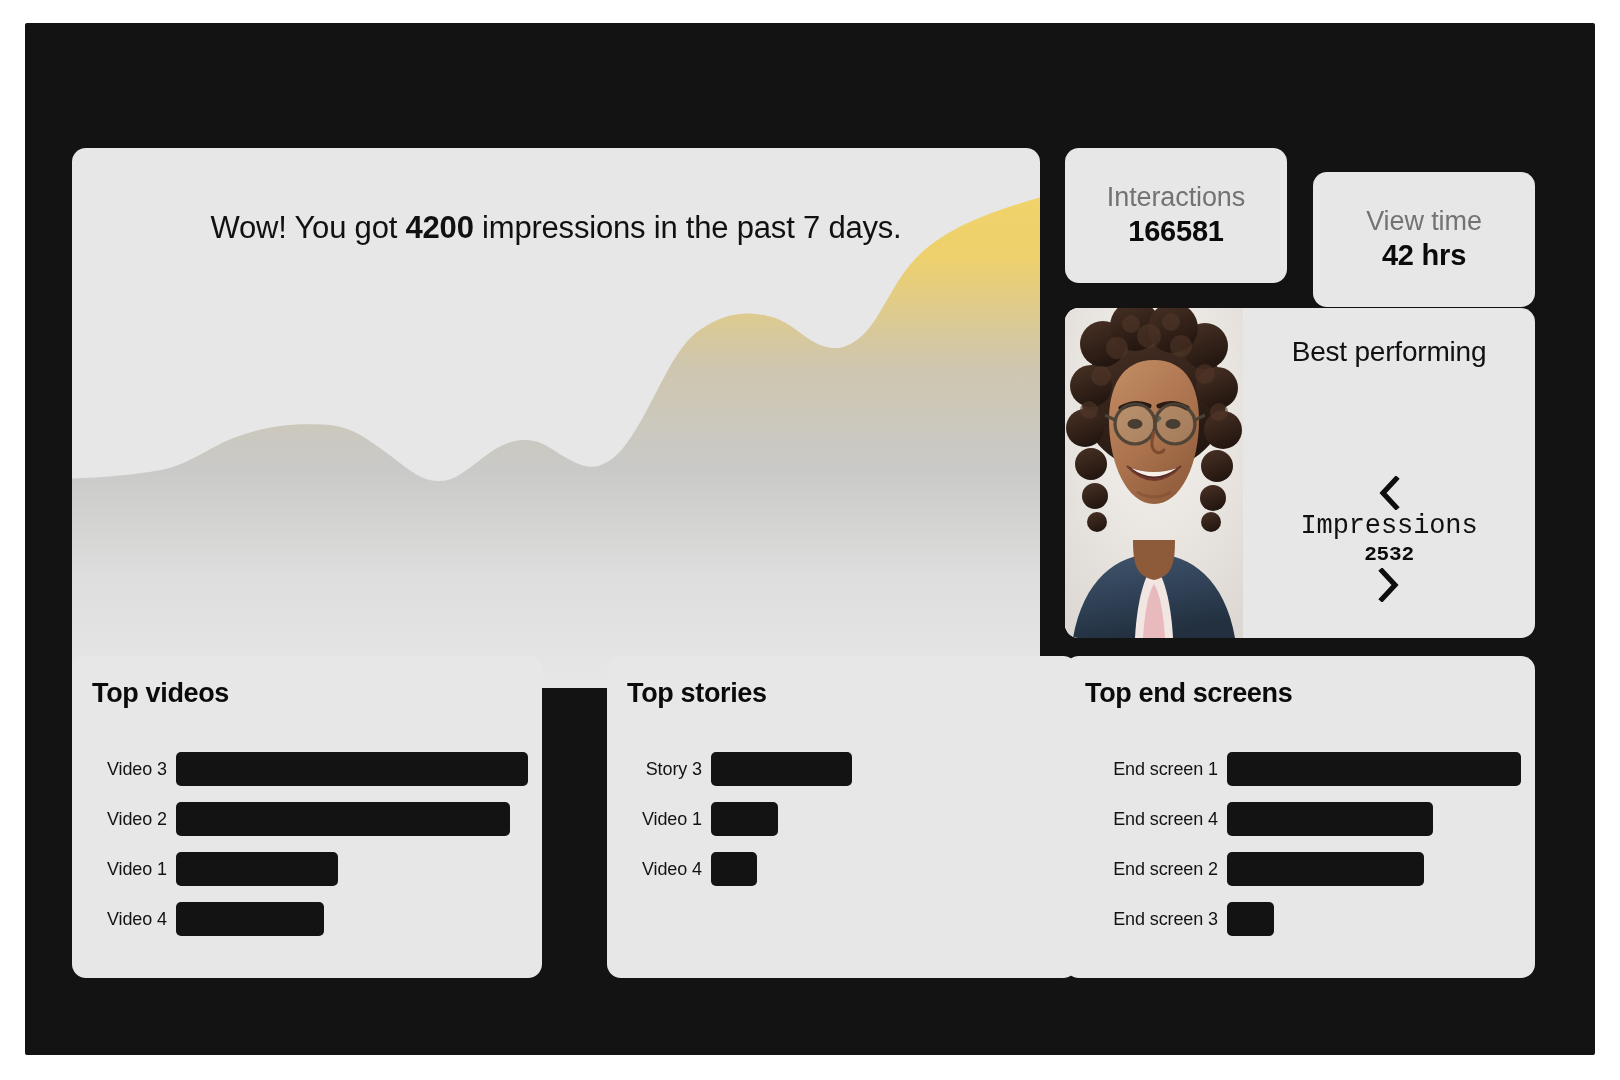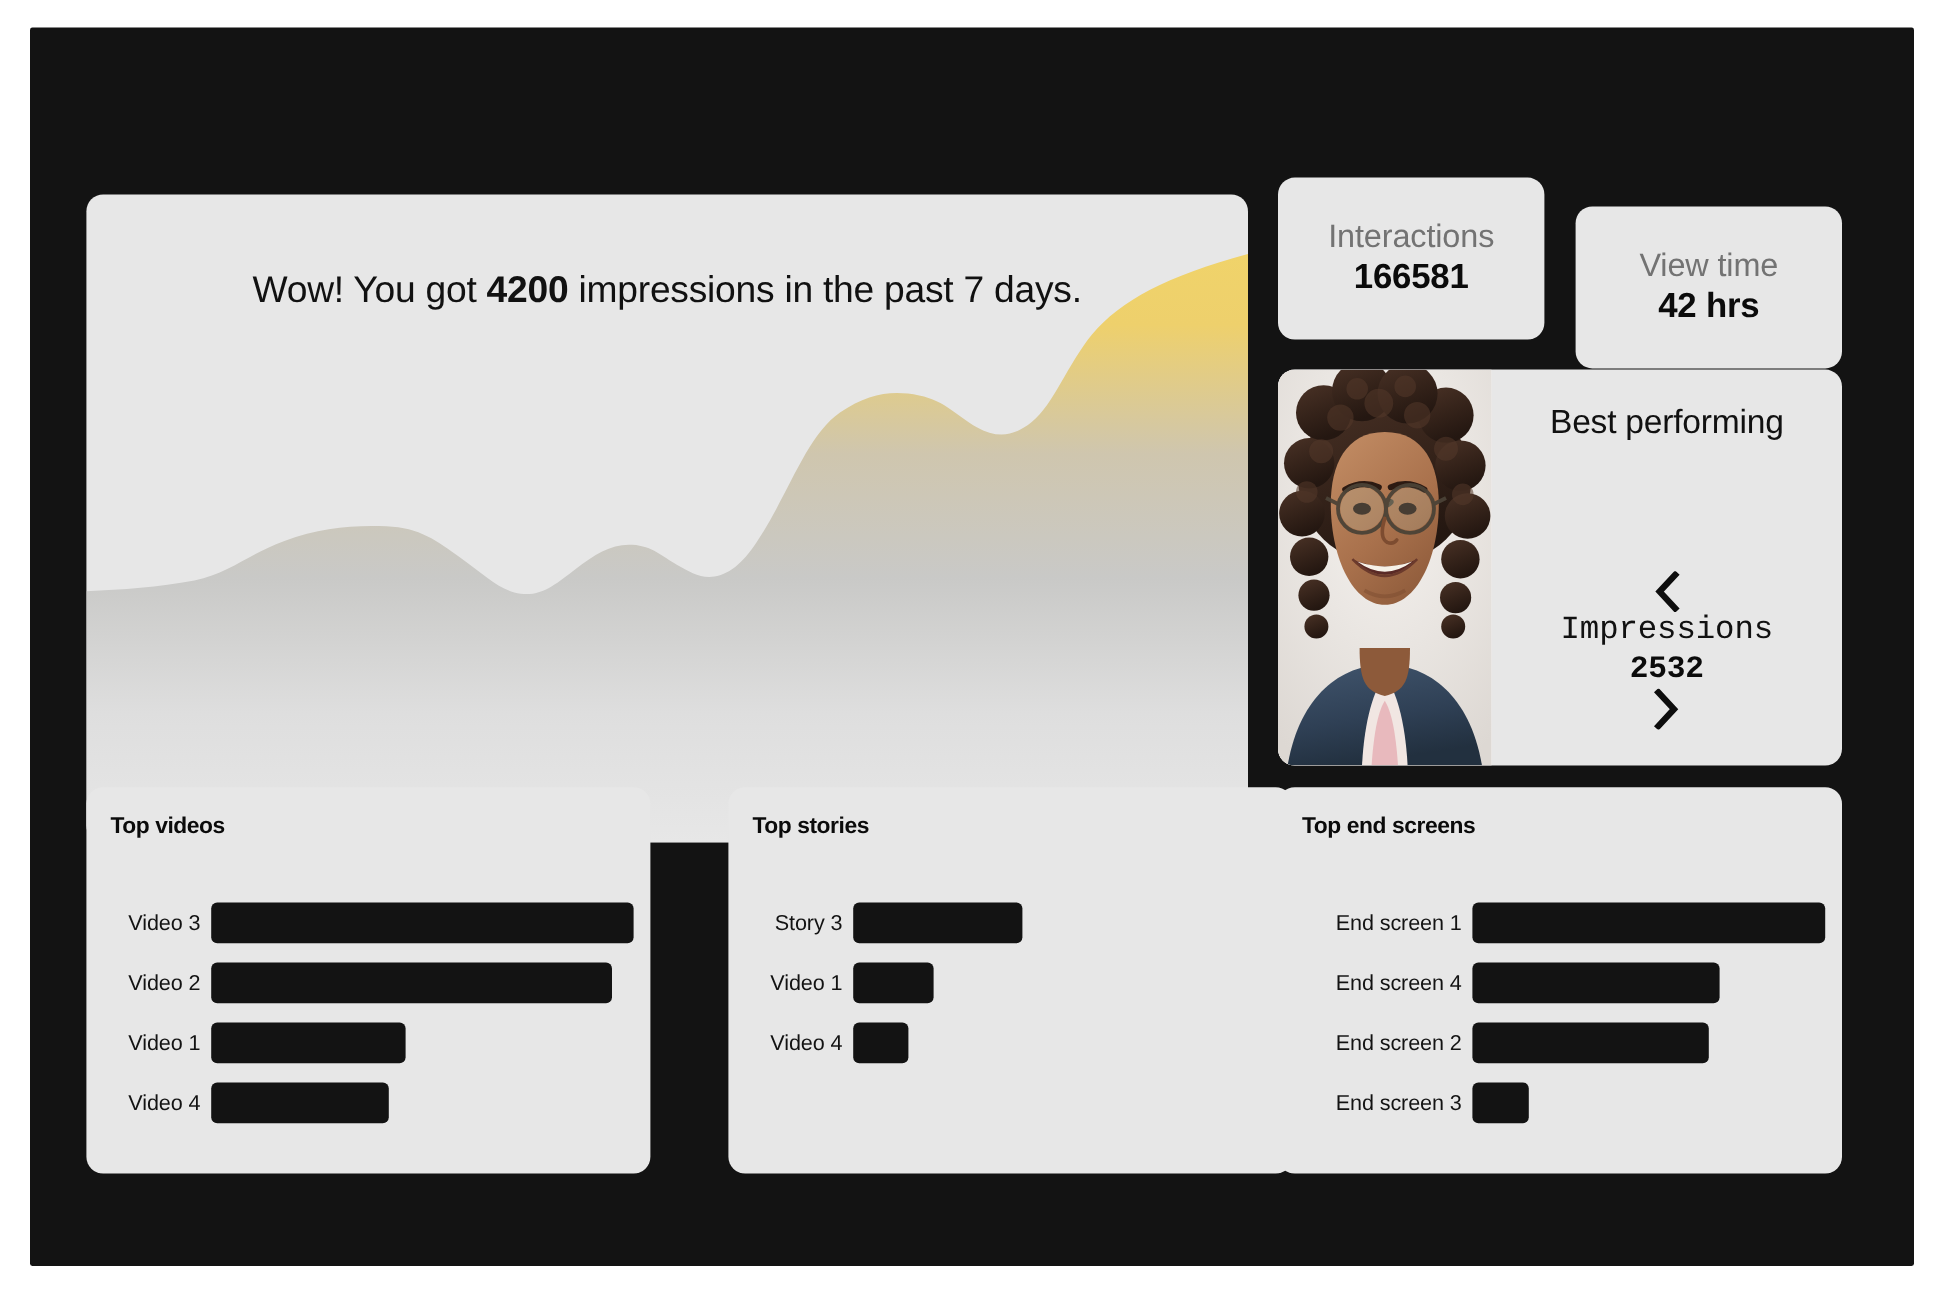--- a/index.html
+++ b/index.html
@@ -30,21 +30,21 @@
   .card {
     position: absolute;
     background: #e7e7e7;
     border-radius: 14px;
     overflow: hidden;
   }
 
   
   .chart-card {
     left: 47px;
-    top: 139px;
+    top: 125px;
     width: 968px;
     height: 540px;
   }
   .chart-headline {
     position: absolute;
     left: 0;
     right: 0;
     top: 62px;
     text-align: center;
     font-size: 31px;
@@ -149,21 +149,21 @@
     text-align: center;
     flex: 1 1 auto;
   }
   .best-metric-label {
     font-size: 27px;
     color: #111111;
     line-height: 1.2;
     letter-spacing: -0.1px;
   }
   .best-metric-value {
-    font-size: 26px;
+    font-size: 21px;
     font-weight: 700;
     color: #0b0b0b;
     line-height: 1.2;
     letter-spacing: -0.2px;
   }
 
   
   .bars-card {
     top: 633px;
     width: 470px;
@@ -171,21 +171,21 @@
     padding: 0;
   }
   .bars-card.c1 { left: 47px; }
   .bars-card.c2 { left: 537px; margin-left: 45px; }
   .bars-card.c3 { left: 1040px; }
 
   .bars-title {
     position: absolute;
     top: 22px;
     left: 20px;
-    font-size: 19px;
+    font-size: 27px;
     font-weight: 700;
     color: #0b0b0b;
     letter-spacing: -0.35px;
   }
   .bars-body {
     position: absolute;
     top: 88px;
     left: 20px;
     right: 14px;
     bottom: 12px;

